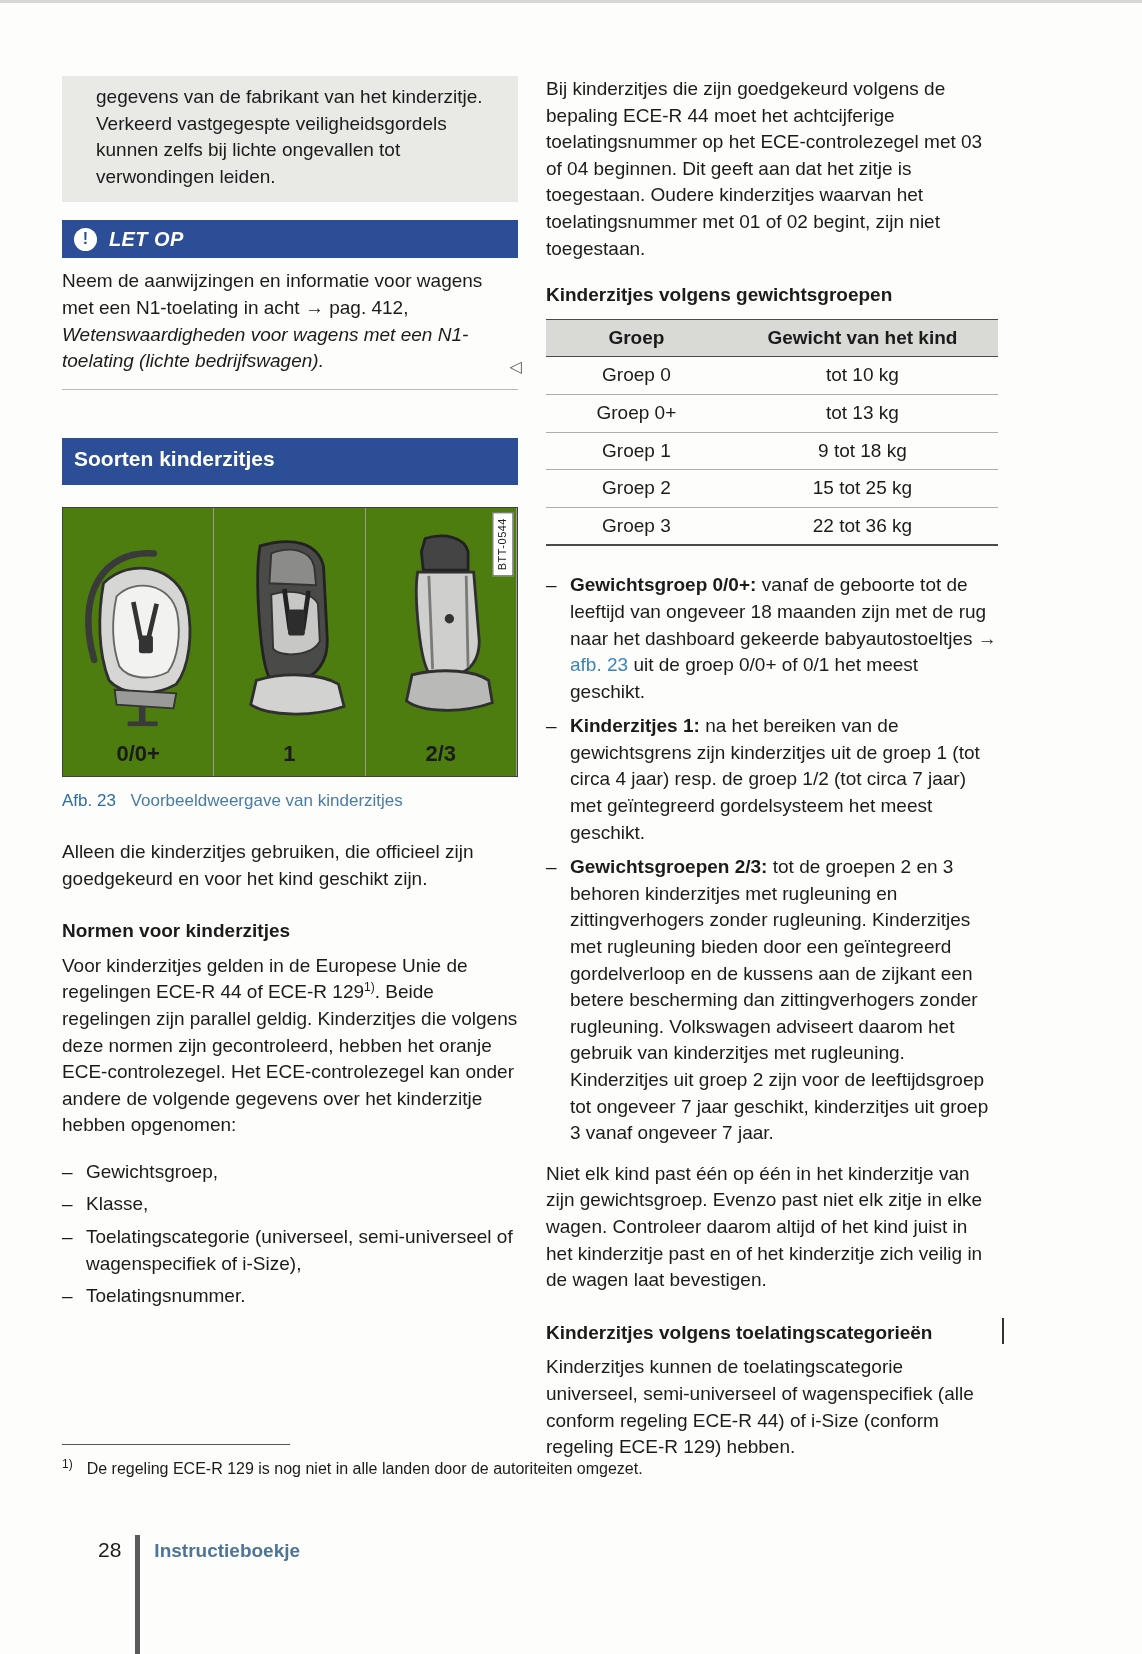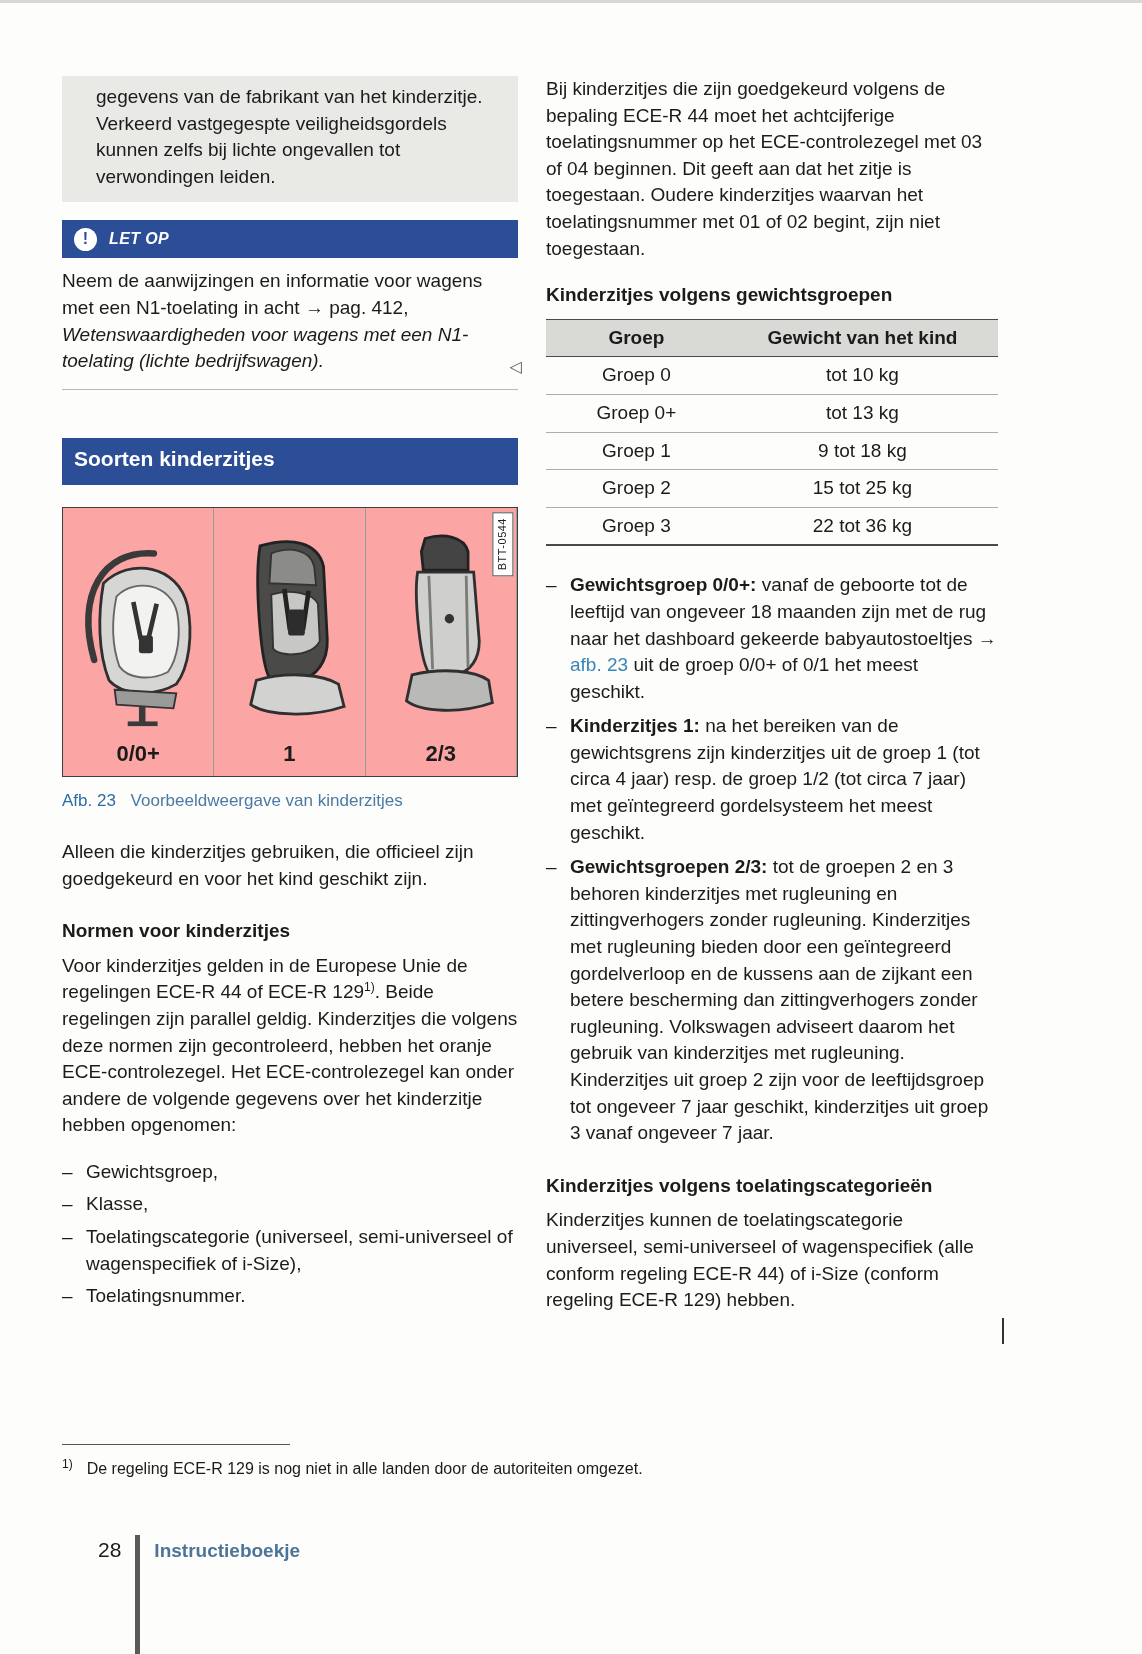--- a/index.html
+++ b/index.html
@@ -20,38 +20,38 @@
   .graybox{background:#e9e9e5;padding:8px 10px 12px 8px;}
   .graybox .item{position:relative;padding-left:26px;margin-bottom:10px;}
   .graybox .item:last-child{margin-bottom:0;}
   .graybox .item.with-dot::before{content:"\2022";position:absolute;left:6px;top:-1px;font-size:20px;}
 
   
   .notice-bar{background:#2b4e96;color:#fff;height:38px;display:flex;align-items:center;
     padding:0 12px;gap:12px;margin-top:18px;}
   .notice-icon{width:23px;height:23px;border-radius:50%;background:#ffffff;color:#2b4e96;
     font-weight:bold;display:flex;align-items:center;justify-content:center;font-size:16px;flex:none;}
-  .notice-title{font-style:italic;font-weight:bold;font-size:16px;letter-spacing:.4px;}
+  .notice-title{font-style:italic;font-weight:bold;font-size:20px;letter-spacing:.4px;}
   .notice-body{position:relative;padding:10px 0 14px;border-bottom:1px solid #b9b9b5;}
   .italic{font-style:italic;}
   .cont-marker{position:absolute;right:-4px;bottom:10px;color:#555;font-size:16px;}
 
   
   .section-bar{background:#2b4e96;color:#fff;font-weight:bold;font-size:21px;
     padding:6px 12px 12px;margin-top:48px;}
 
   
   .refer{font-weight:bold;margin-top:22px;line-height:1.45;}
   .inline-icon{display:inline-block;vertical-align:-3px;margin:0 3px;}
   .circle-bang{display:inline-flex;align-items:center;justify-content:center;
     width:19px;height:19px;border:2px solid #222;border-radius:50%;
     font-size:13px;font-weight:bold;color:#222;vertical-align:-4px;margin:0 3px;}
 
   
-  .figure{border:1px solid #3f3f3f;margin-top:22px;height:268px;background:#fca5a5;
+  .figure{border:1px solid #3f3f3f;margin-top:22px;height:268px;background:#4d7c0f;
     display:grid;grid-template-columns:1fr 1fr 1fr;position:relative;}
   .panel{position:relative;border-right:1px solid #9a9a97;display:flex;flex-direction:column;
     align-items:center;justify-content:flex-end;padding-bottom:6px;}
   .panel:last-child{border-right:none;}
   .panel svg{margin-bottom:2px;}
   .seat-label{font-weight:bold;font-size:22px;}
   .fig-code{position:absolute;top:4px;right:4px;border:1px solid #555;background:#fff;
     font-size:11px;padding:5px 2px;writing-mode:vertical-rl;transform:rotate(180deg);
     letter-spacing:.5px;color:#222;}
   .caption{margin-top:12px;font-size:17px;}
@@ -227,20 +227,21 @@
           <span><span class="lead">Gewichtsgroep 0/0+:</span><span> vanaf de geboorte tot de leeftijd van ongeveer 18 maanden zijn met de rug naar het dashboard gekeerde babyautostoeltjes → </span><span class="link">afb. 23</span><span> uit de groep 0/0+ of 0/1 het meest geschikt.</span></span>
         </div>
         <div class="gitem">
           <span><span class="lead">Kinderzitjes 1:</span><span> na het bereiken van de gewichtsgrens zijn kinderzitjes uit de groep 1 (tot circa 4 jaar) resp. de groep 1/2 (tot circa 7 jaar) met geïntegreerd gordelsysteem het meest geschikt.</span><span class="link"></span><span></span></span>
         </div>
         <div class="gitem">
           <span><span class="lead">Gewichtsgroepen 2/3:</span><span> tot de groepen 2 en 3 behoren kinderzitjes met rugleuning en zittingverhogers zonder rugleuning. Kinderzitjes met rugleuning bieden door een geïntegreerd gordelverloop en de kussens aan de zijkant een betere bescherming dan zittingverhogers zonder rugleuning. Volkswagen adviseert daarom het gebruik van kinderzitjes met rugleuning. Kinderzitjes uit groep 2 zijn voor de leeftijdsgroep tot ongeveer 7 jaar geschikt, kinderzitjes uit groep 3 vanaf ongeveer 7 jaar.</span><span class="link"></span><span></span></span>
         </div>
       </div>
 
+      <p style="margin-top:14px;">Niet elk kind past één op één in het kinderzitje van zijn gewichtsgroep. Evenzo past niet elk zitje in elke wagen. Controleer daarom altijd of het kind juist in het kinderzitje past en of het kinderzitje zich veilig in de wagen laat bevestigen.</p>
 
       <div class="subhead">Kinderzitjes volgens toelatingscategorieën</div>
       <p>Kinderzitjes kunnen de toelatingscategorie universeel, semi-universeel of wagenspecifiek (alle conform regeling ECE-R 44) of i-Size (conform regeling ECE-R 129) hebben.</p>
     </div>
   </div>
 
   <div class="footnote-rule"></div>
   <div class="footnote">
     <sup>1)</sup><span>De regeling ECE-R 129 is nog niet in alle landen door de autoriteiten omgezet.</span>
   </div>

